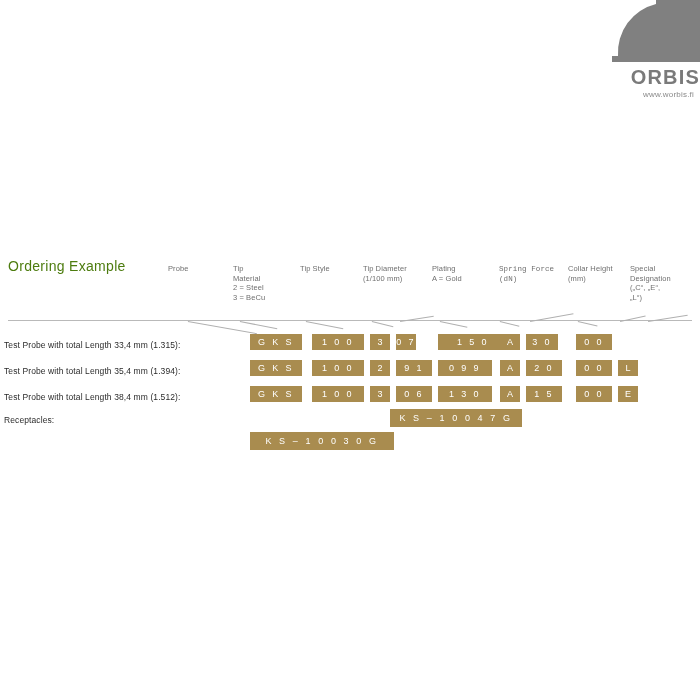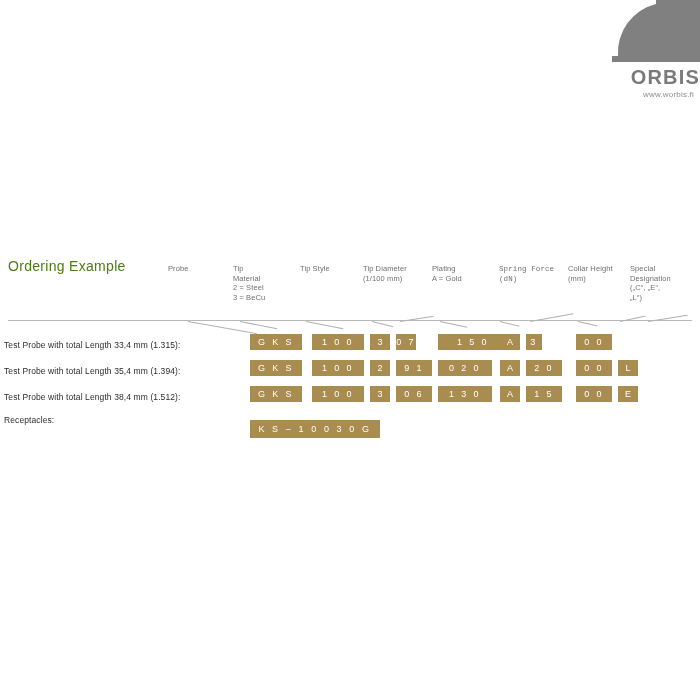--- a/index.html
+++ b/index.html
@@ -172,40 +172,41 @@
   <div class="leader" style="left:620px;top:321px;width:26px;transform:rotate(-12deg);"></div>
   <div class="leader" style="left:648px;top:321px;width:40px;transform:rotate(-9deg);"></div>
 
   <div class="row-label" style="left:4px;top:340px;">Test Probe with total Length 33,4 mm (1.315):</div>
   <div class="cell" style="left:250px;top:334px;width:52px;">G K S</div>
   <div class="cell" style="left:312px;top:334px;width:52px;">1 0 0</div>
   <div class="cell" style="left:370px;top:334px;width:20px;letter-spacing:0;">3</div>
   <div class="cell" style="left:396px;top:334px;width:20px;">0 7</div>
   <div class="cell" style="left:438px;top:334px;width:70px;">1 5 0</div>
   <div class="cell" style="left:500px;top:334px;width:20px;letter-spacing:0;">A</div>
-  <div class="cell" style="left:526px;top:334px;width:16px;">3 0</div>
+  <div class="cell" style="left:526px;top:334px;width:32px;">3 0</div>
   <div class="cell" style="left:576px;top:334px;width:36px;">0 0</div>
 
   <div class="row-label" style="left:4px;top:366px;">Test Probe with total Length 35,4 mm (1.394):</div>
   <div class="cell" style="left:250px;top:360px;width:52px;">G K S</div>
   <div class="cell" style="left:312px;top:360px;width:52px;">1 0 0</div>
   <div class="cell" style="left:370px;top:360px;width:20px;letter-spacing:0;">2</div>
   <div class="cell" style="left:396px;top:360px;width:36px;">9 1</div>
-  <div class="cell" style="left:438px;top:360px;width:54px;">0 2 0</div>
+  <div class="cell" style="left:438px;top:360px;width:54px;">0 9 9</div>
   <div class="cell" style="left:500px;top:360px;width:20px;letter-spacing:0;">A</div>
   <div class="cell" style="left:526px;top:360px;width:36px;">2 0</div>
   <div class="cell" style="left:576px;top:360px;width:36px;">0 0</div>
   <div class="cell" style="left:618px;top:360px;width:20px;letter-spacing:0;">L</div>
 
   <div class="row-label" style="left:4px;top:392px;">Test Probe with total Length 38,4 mm (1.512):</div>
   <div class="cell" style="left:250px;top:386px;width:52px;">G K S</div>
   <div class="cell" style="left:312px;top:386px;width:52px;">1 0 0</div>
   <div class="cell" style="left:370px;top:386px;width:20px;letter-spacing:0;">3</div>
   <div class="cell" style="left:396px;top:386px;width:36px;">0 6</div>
   <div class="cell" style="left:438px;top:386px;width:54px;">1 3 0</div>
   <div class="cell" style="left:500px;top:386px;width:20px;letter-spacing:0;">A</div>
   <div class="cell" style="left:526px;top:386px;width:36px;">1 5</div>
   <div class="cell" style="left:576px;top:386px;width:36px;">0 0</div>
   <div class="cell" style="left:618px;top:386px;width:20px;letter-spacing:0;">E</div>
 
   <div class="row-label" style="left:4px;top:415px;">Receptacles:</div>
-  <div class="recept" style="left:250px;top:420px;width:130px;">K S – 1 0 0 3 0 G</div>
+  <div class="recept" style="left:250px;top:432px;width:144px;">K S – 1 0 0 3 0 G</div>
+  <div class="recept" style="left:390px;top:409px;width:132px;">K S – 1 0 0 4 7 G</div>
 </div>
 
 </body></html>

